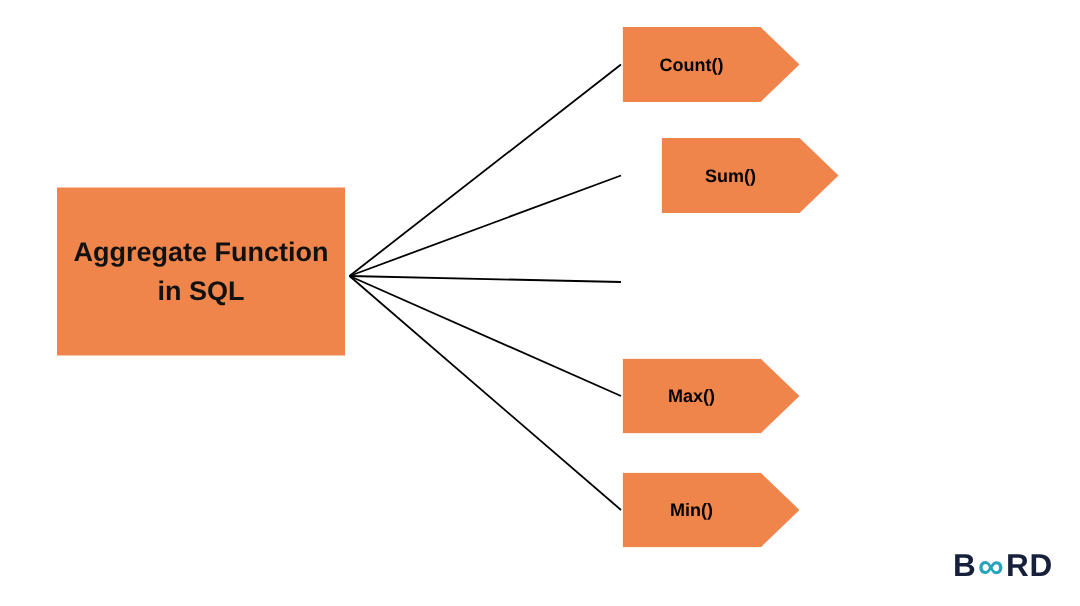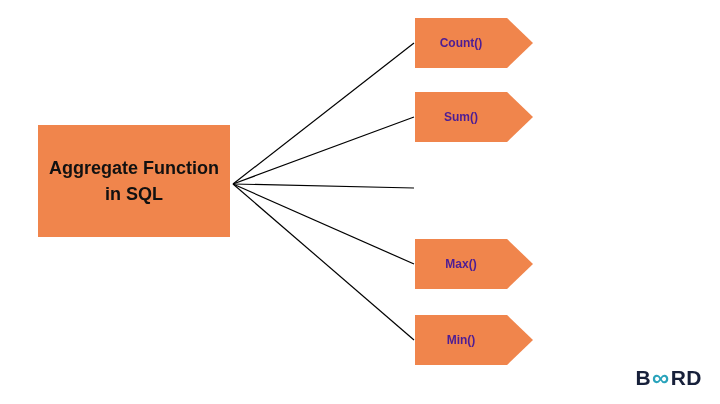--- a/index.html
+++ b/index.html
@@ -47,24 +47,24 @@
     height: 50px;
     background: #F0854C;
     clip-path: polygon(0 0, 78% 0, 100% 50%, 78% 100%, 0 100%);
     display: flex;
     align-items: center;
     justify-content: center;
     padding-right: 26px;
     box-sizing: border-box;
     font-weight: bold;
     font-size: 12px;
-    color: #4c1d95;
+    color: #000000;
   }
   .arrow-1 { top: 18px; }
-  .arrow-2 { top: 92px; }
+  .arrow-2 { top: 92px; margin-left: 26px; }
   .arrow-3 { top: 163px; }
   .arrow-4 { top: 239px; }
   .arrow-5 { top: 315px; text-align: right; }
   .logo {
     position: absolute;
     right: 18px;
     bottom: 14px;
     font-weight: bold;
     font-size: 21px;
     letter-spacing: 0.5px;

